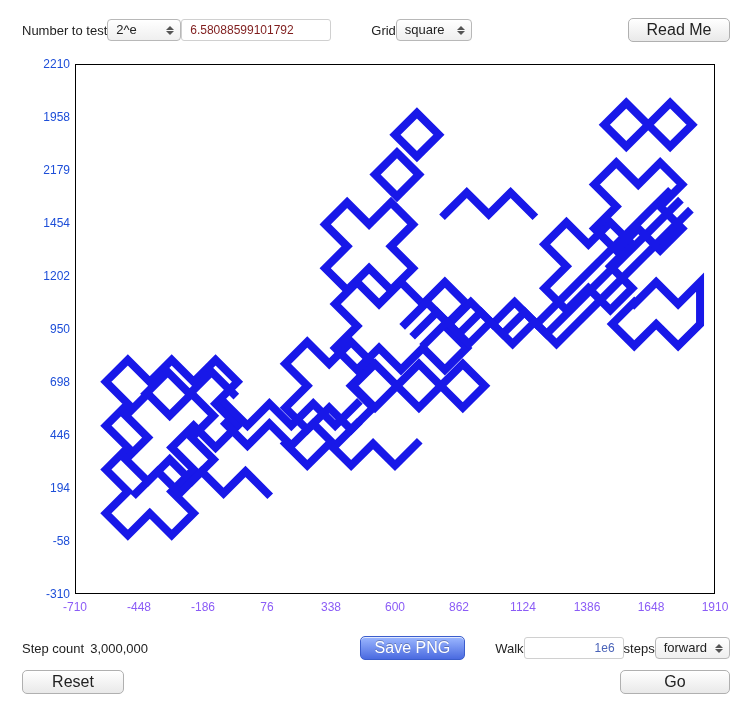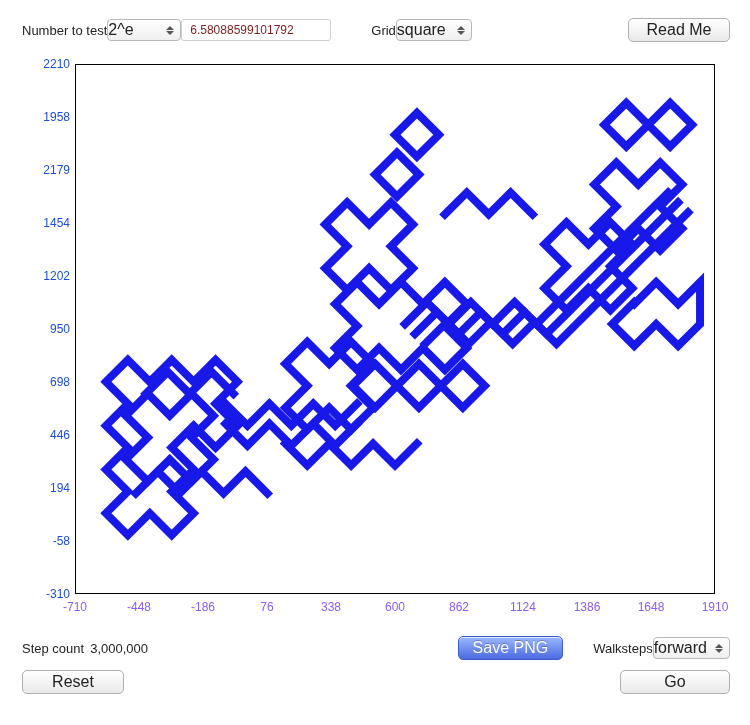--- a/index.html
+++ b/index.html
@@ -27,23 +27,23 @@
 
   .label { white-space: nowrap; }
 
   
   .control {
     height: 22px;
     box-sizing: border-box;
     border: 1px solid #b8b8b8;
     border-radius: 4px;
     background: linear-gradient(#ffffff, #efefef);
-    font-size: 16px;
+    font-size: 13px;
     line-height: 20px;
-    padding: 0 0;
+    padding: 0 8px;
     display: inline-flex;
     align-items: center;
     box-shadow: 0 1px 0 rgba(255,255,255,0.6) inset;
   }
 
   .popup {
     position: relative;
     padding-right: 22px;
     min-width: 70px;
   }
@@ -254,20 +254,23 @@
   <div style="flex:1"></div>
 
   <div class="btn btn-primary">
     <span>Save PNG</span>
   </div>
 
   <div style="width:30px"></div>
 
   <span class="label">Walk</span>
 
+  <div class="text-input right" style="min-width:100px">
+    <span>1e6</span>
+  </div>
 
   <span class="label">steps</span>
 
   <div class="control popup" style="min-width:70px">
     <span>forward</span>
     <span class="arrows"></span>
   </div>
 </div>
 
 <div class="row bottom-bar">

